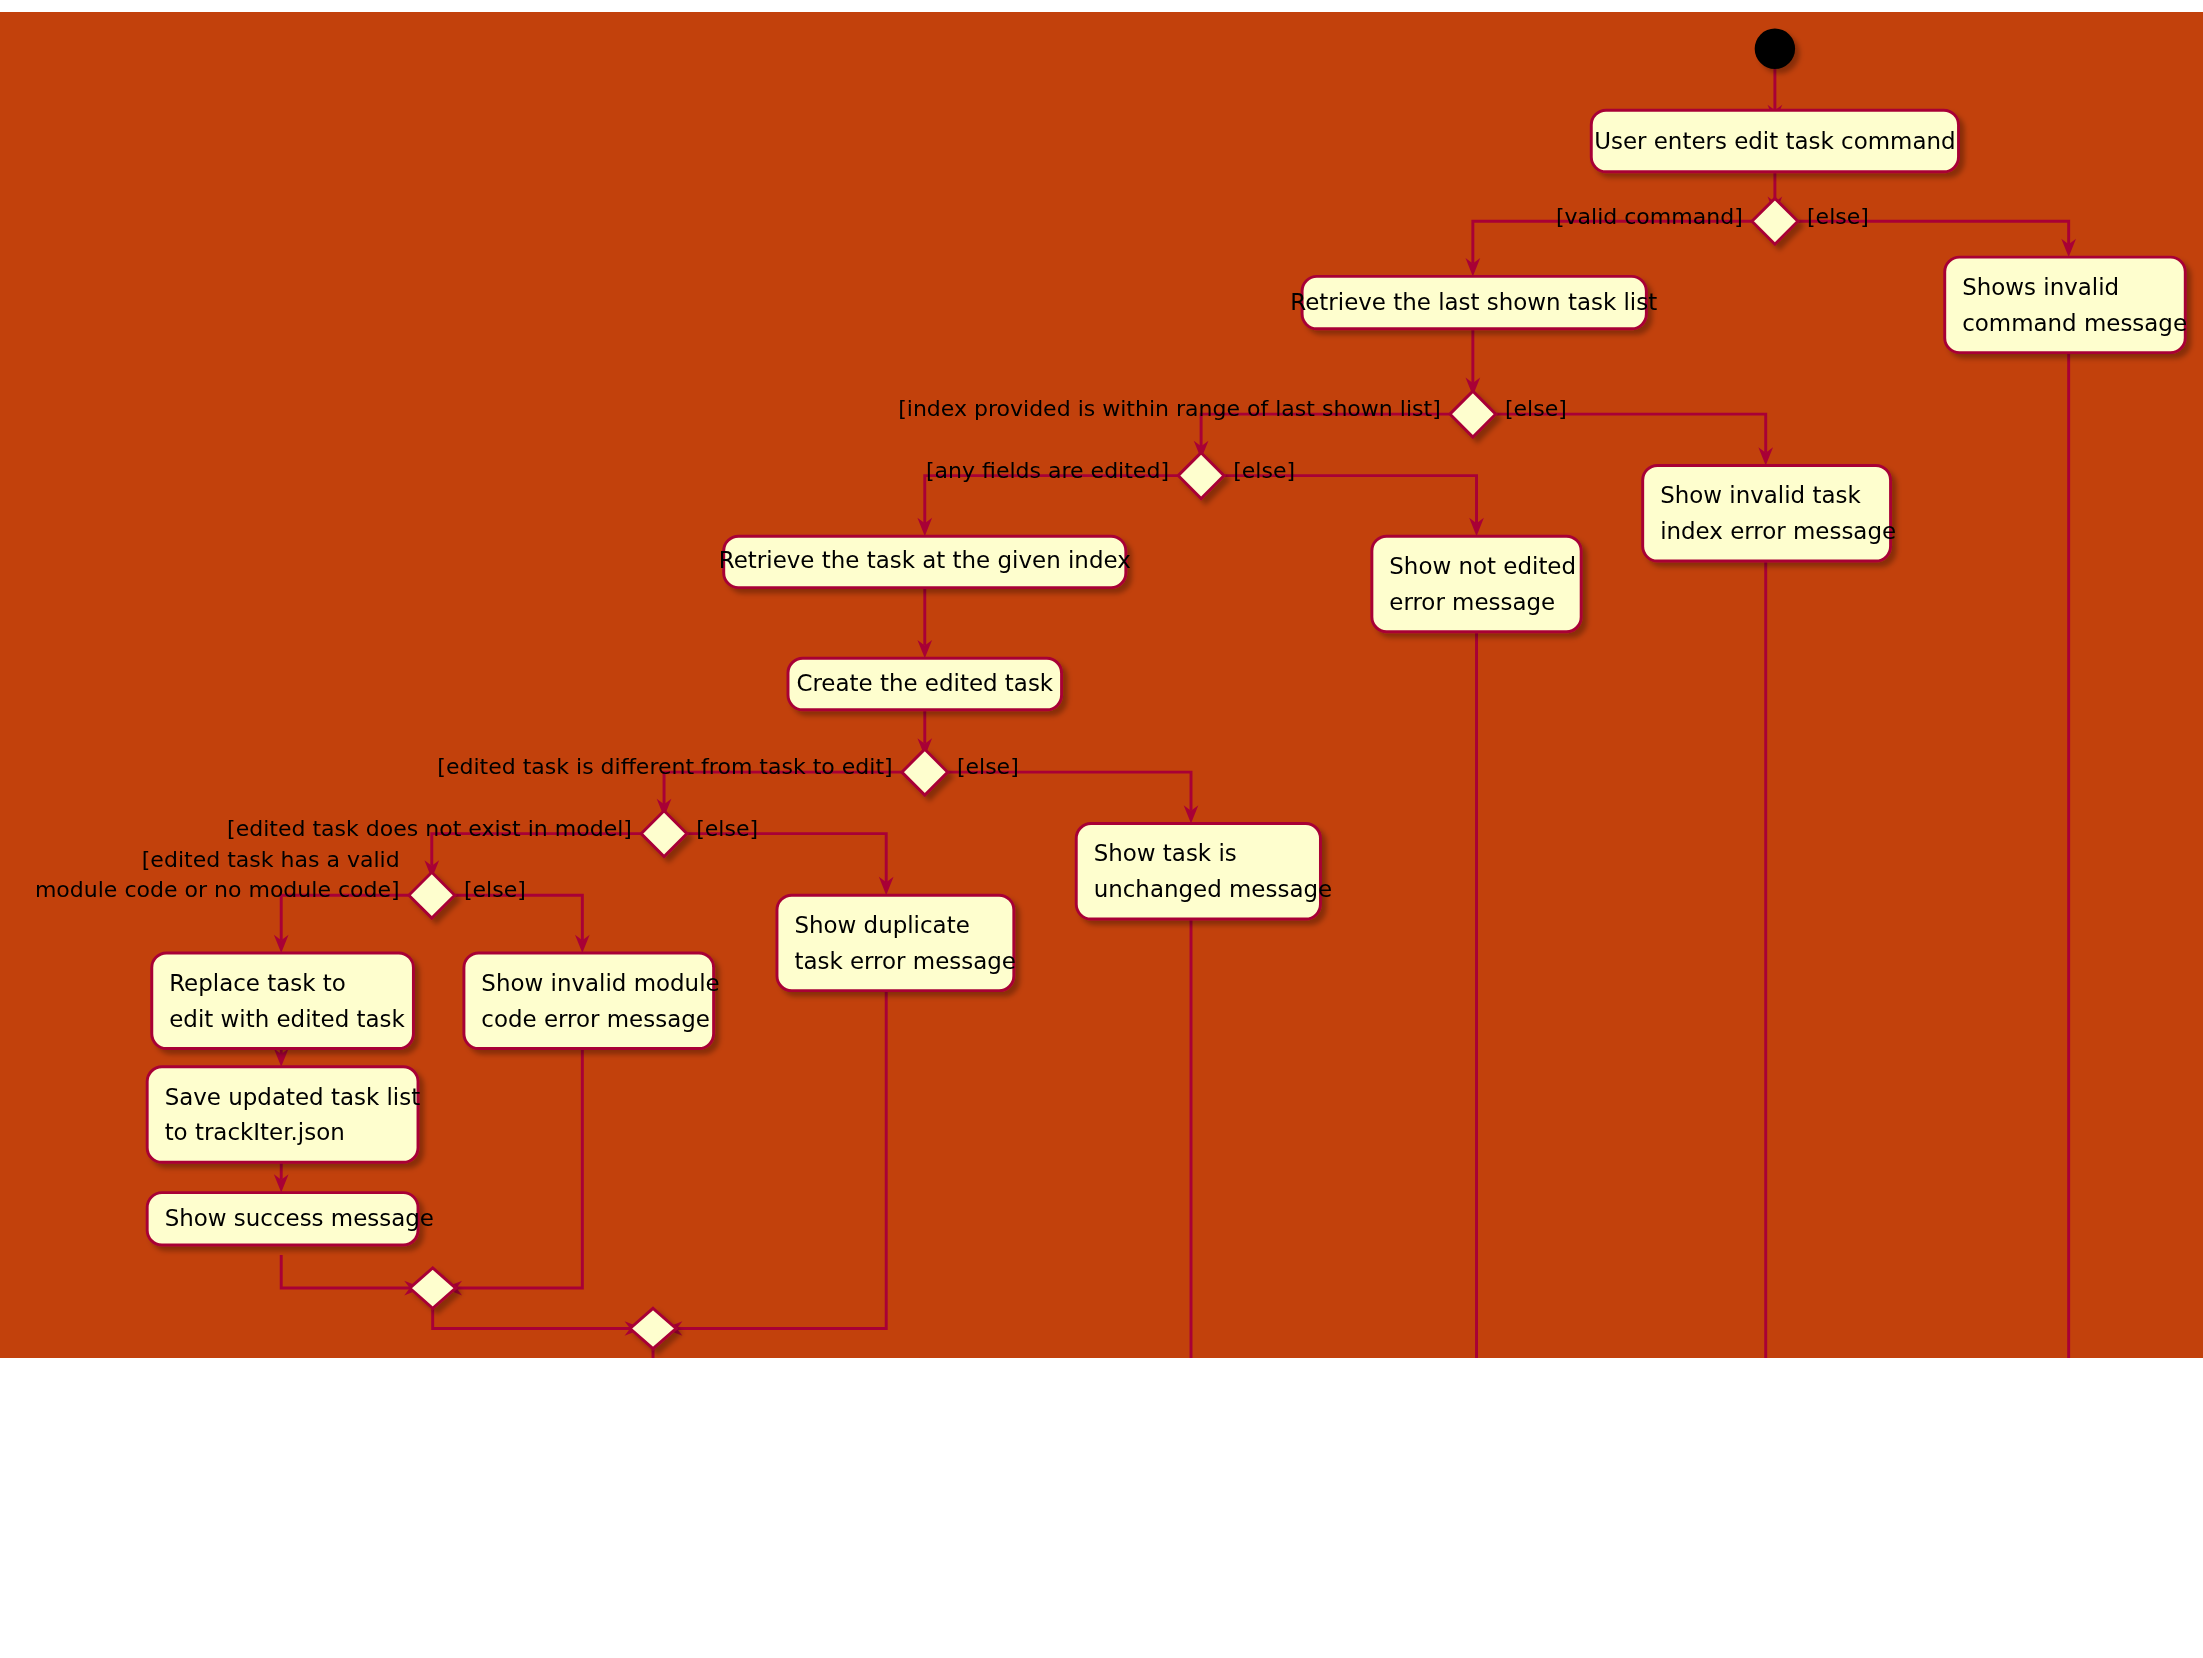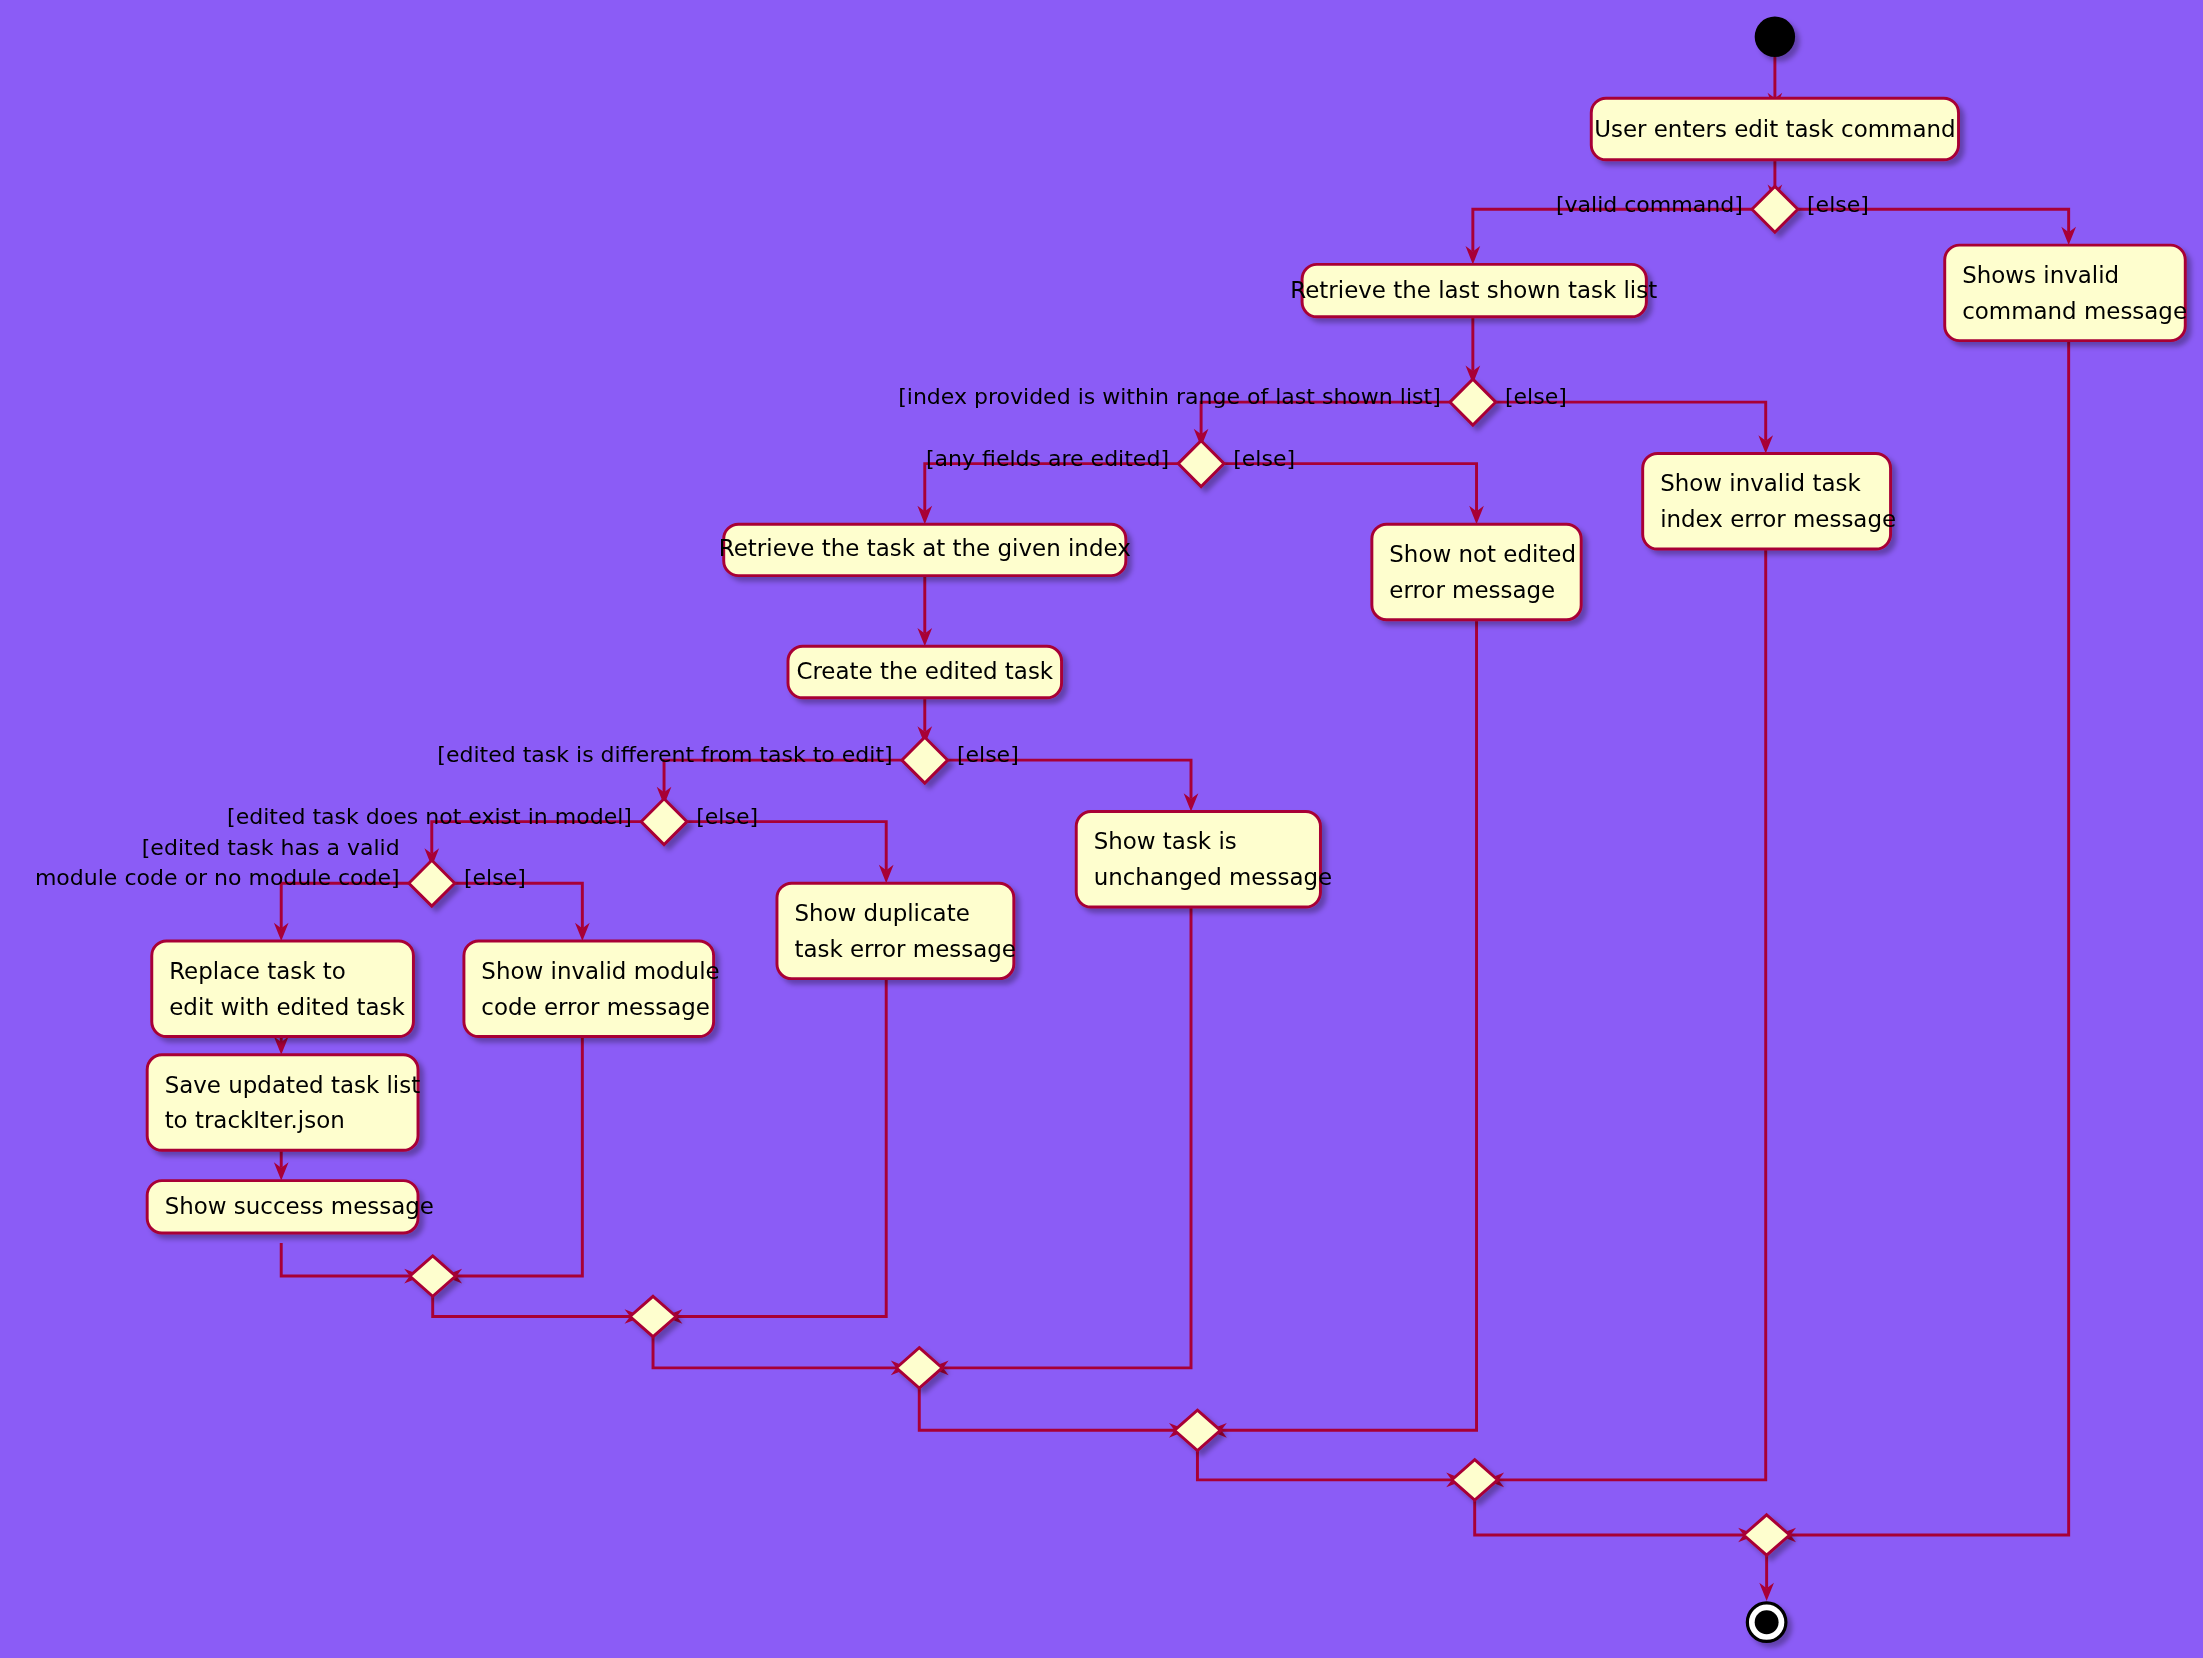--- a/index.html
+++ b/index.html
@@ -3,24 +3,25 @@
 <meta charset="utf-8">
 <style>
   html, body {
     margin: 0;
     padding: 0;
     background: #FFFFFF;
   }
   #diagram-root {
     position: relative;
     width: 2203px;
-    height: 1658px;
-    background: #8b5cf6;
+    height: 1346px;
+    background: #c2410c;
     font-family: "DejaVu Sans", sans-serif;
     overflow: hidden;
+    margin-top: 12px;
   }
   svg#flow-svg {
     position: absolute;
     top: 0; left: 0;
     width: 2203px;
     height: 1658px;
   }
   .node-text {
     font-family: "DejaVu Sans", sans-serif;
     font-size: 25px;

